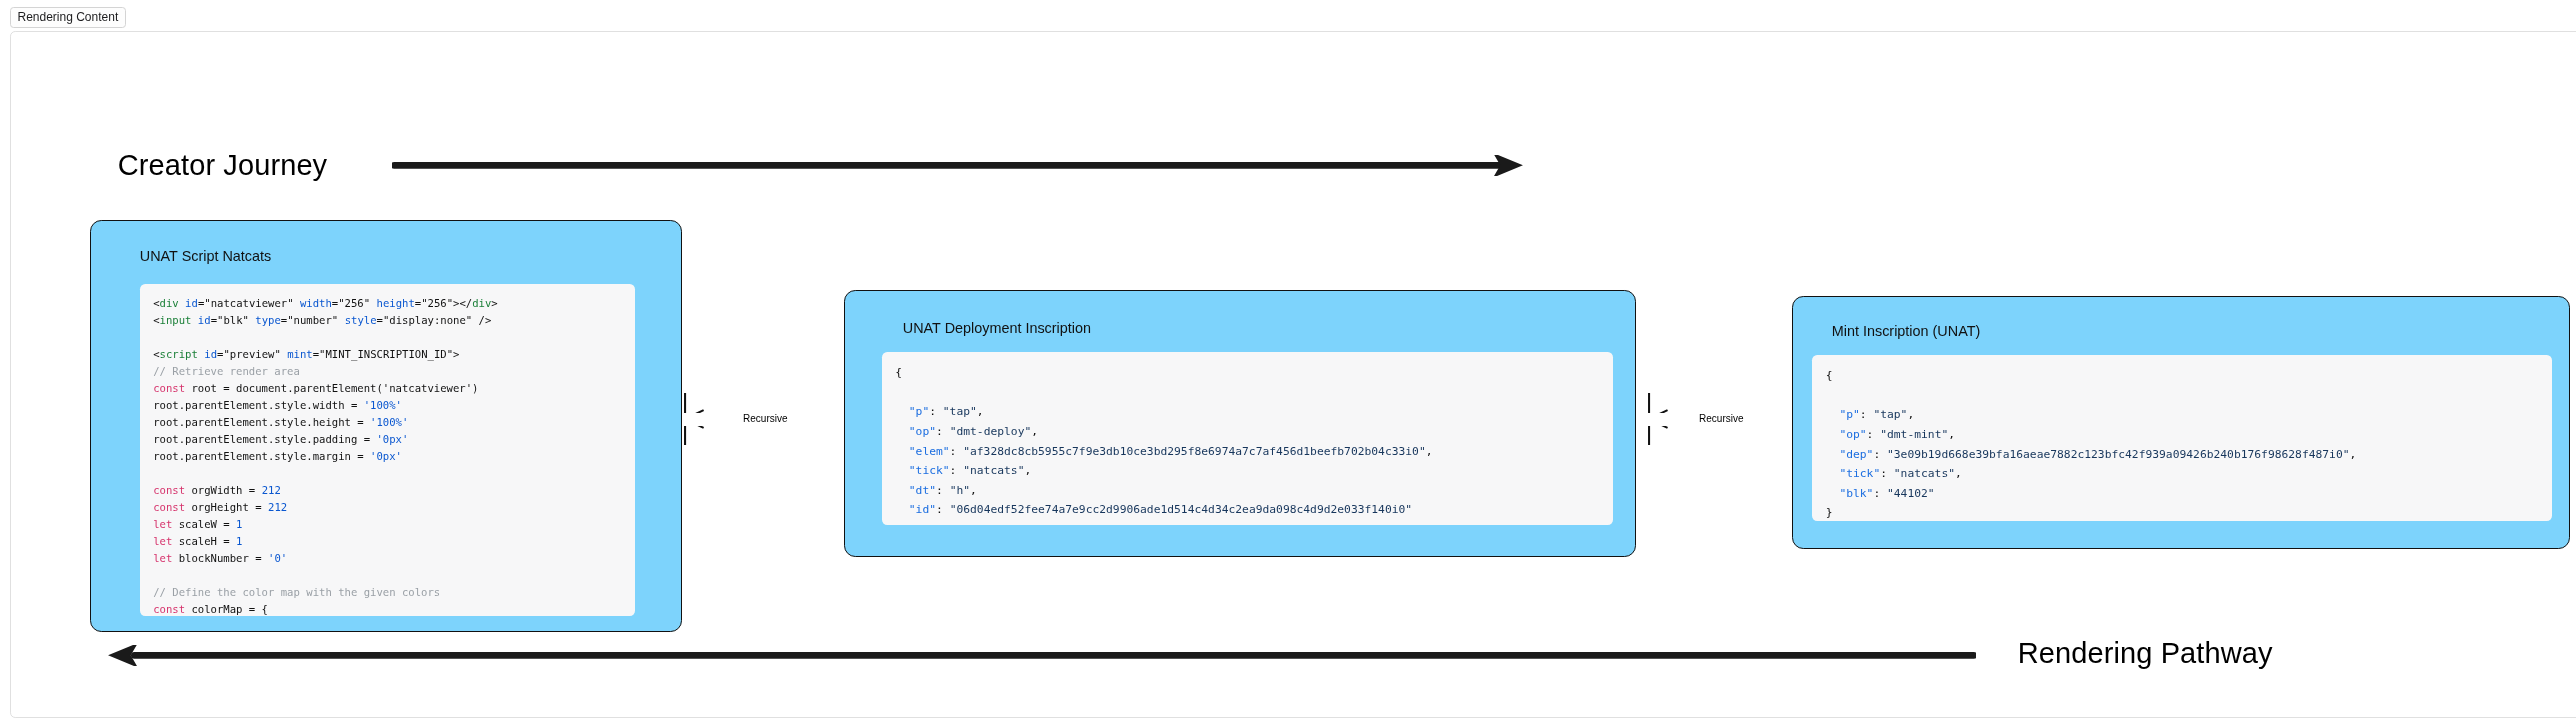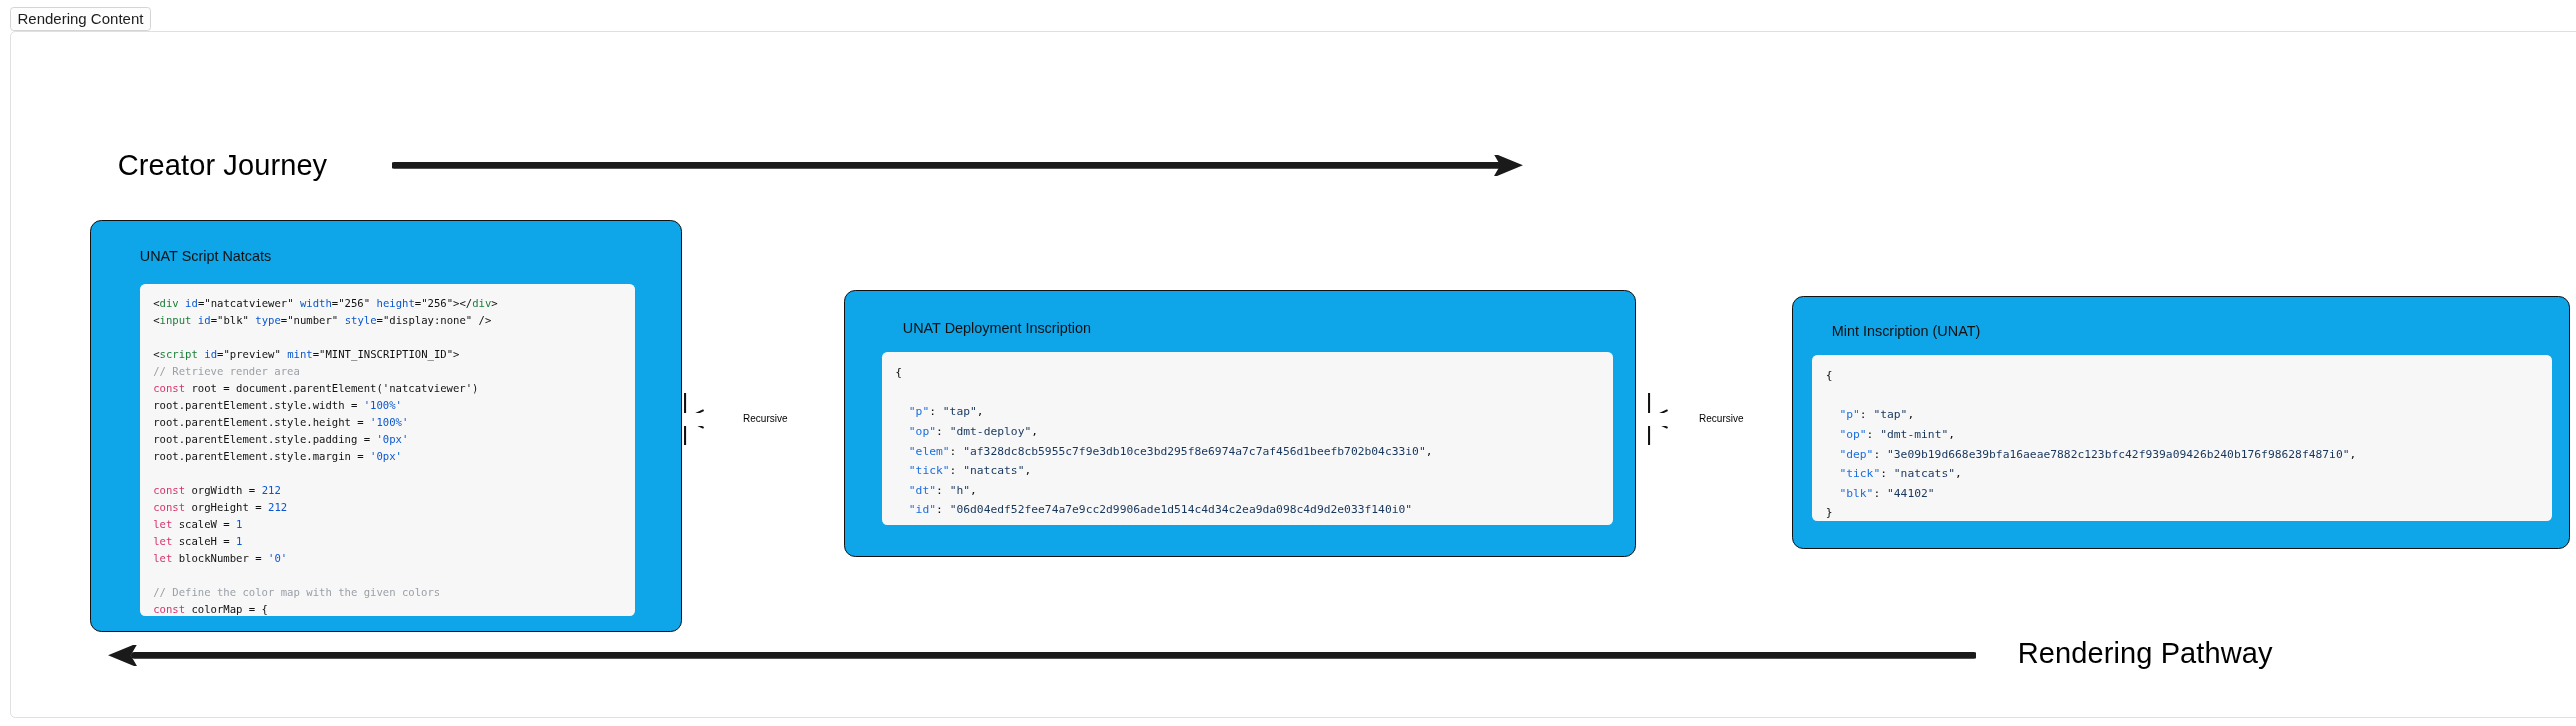--- a/index.html
+++ b/index.html
@@ -11,21 +11,21 @@
   body { width: 2651px; height: 727px; position: relative; overflow: hidden; }
 
   
   .tab-badge {
     position: absolute;
     left: 9.8px; top: 7.2px;
     border: 0.5px solid #d4d4d4;
     border-radius: 3.6px;
     background: #fdfdfd;
     padding: 3.1px 6.7px 3.6px 6.7px;
-    font-size: 15px;
+    font-size: 12px;
     color: #1d1d1f;
     line-height: 1;
     white-space: nowrap;
   }
 
   
   .canvas {
     position: absolute;
     left: 9.8px; top: 31px;
     width: 2631px; height: 687px;
@@ -72,21 +72,21 @@
     padding: 1.5px 0;
     line-height: 1;
     white-space: nowrap;
   }
 
   
   .panel {
     position: absolute;
     border: 1.5px solid #111111;
     border-radius: 11.3px;
-    background: #0ea5e9;
+    background: #7dd3fc;
   }
   .panel-title {
     position: absolute;
     font-size: 14.4px;
     color: #111111;
     white-space: nowrap;
   }
   .code-box {
     position: absolute;
     background: #f7f7f8;

